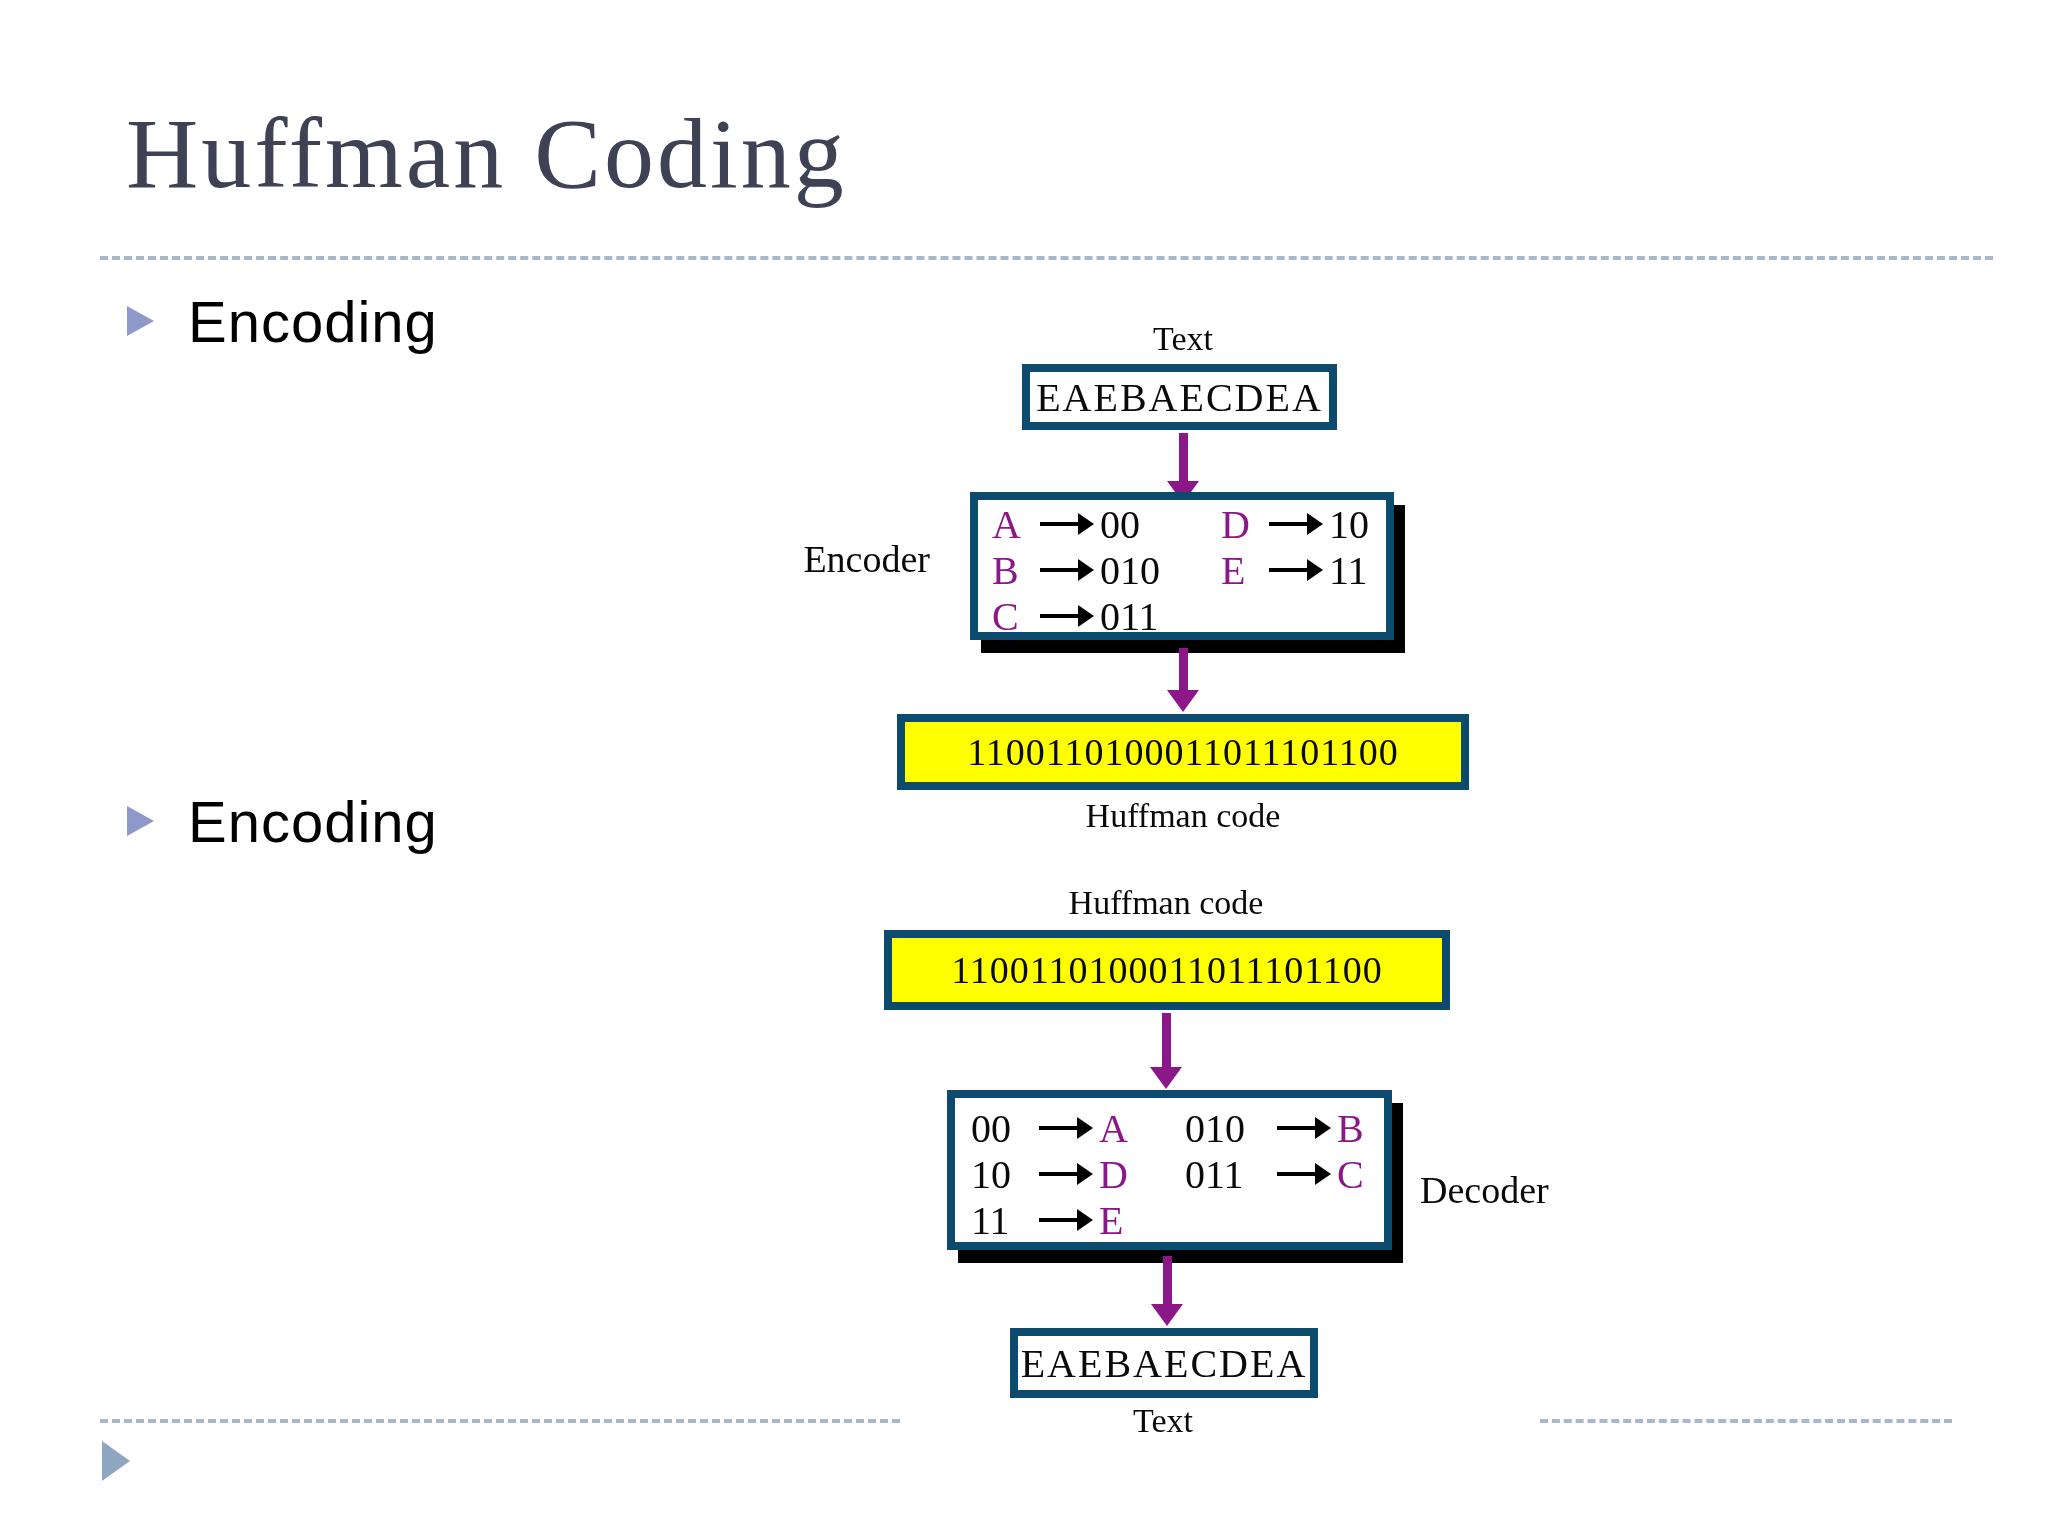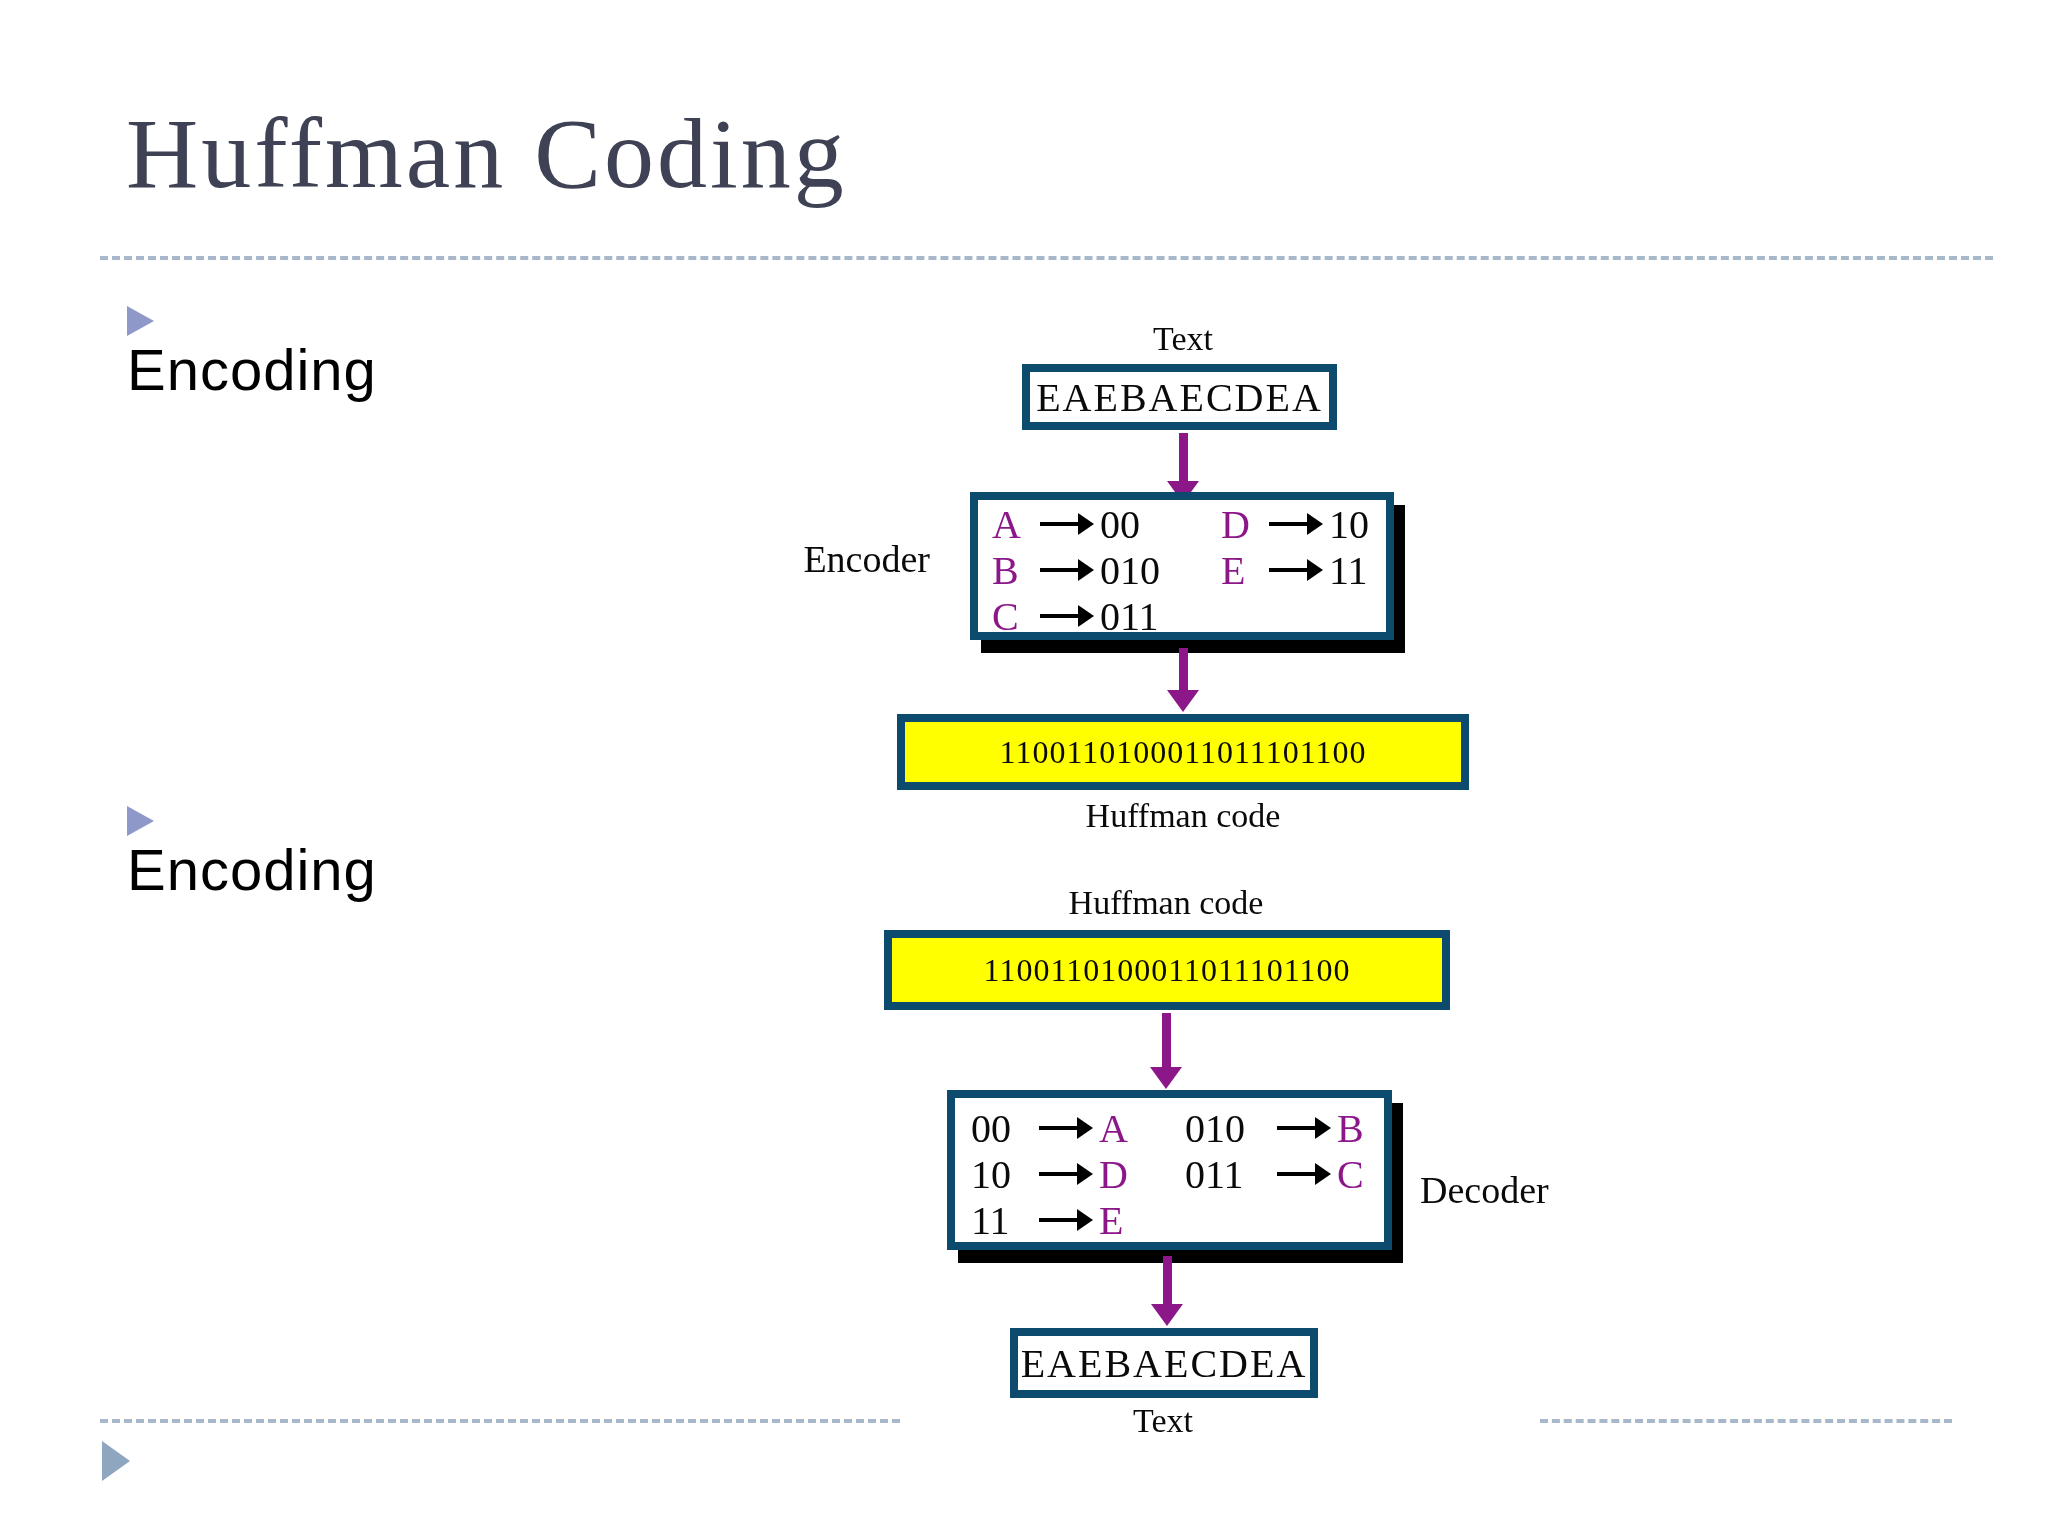--- a/index.html
+++ b/index.html
@@ -10,35 +10,35 @@
   body{width:2048px;height:1536px;background:#FFFFFF;overflow:hidden;position:relative;
        font-family:"Liberation Serif", serif;color:var(--ink);}
   .abs{position:absolute;}
 
   .title{position:absolute;left:126px;top:96px;margin:0;font-weight:normal;
          font-size:100px;letter-spacing:3px;color:var(--title);
          font-family:"Liberation Serif", serif;}
 
   .dash{position:absolute;height:0;border-top:4px dashed var(--dash);}
 
-  .bullet{position:absolute;display:flex;align-items:flex-start;flex-direction:column;}
+  .bullet{position:absolute;display:flex;align-items:flex-start;}
   .tri{width:0;height:0;border-top:15px solid transparent;border-bottom:15px solid transparent;
        border-left:27px solid var(--bullet);margin:18px 34px 0 0;}
   .bullet-label{font-family:"Liberation Sans", sans-serif;font-size:58px;color:#000;
                 letter-spacing:1px;}
 
   .lbl{position:absolute;transform:translateX(-50%);font-size:34px;white-space:nowrap;}
   .proc-label{position:absolute;font-size:38px;white-space:nowrap;}
 
   .wbox{position:absolute;border:8px solid #0c4a6e;background:#fff;
         display:flex;align-items:center;justify-content:center;box-sizing:border-box;}
   .ybox{background:var(--yellow);}
   .sbox{box-shadow:11px 13px 0 0 #000;display:block;}
   .boxtext{font-size:40px;letter-spacing:2px;white-space:nowrap;}
-  .codetext{font-size:32px;letter-spacing:1px;white-space:nowrap;}
+  .codetext{font-size:38px;letter-spacing:1px;white-space:nowrap;}
 
   .varrow{position:absolute;width:32px;display:flex;flex-direction:column;align-items:center;}
   .varrow .bar{width:9px;flex:1;background:var(--purple);}
   .varrow .head{width:0;height:0;border-left:16px solid transparent;
                 border-right:16px solid transparent;border-top:22px solid var(--purple);}
 
   .map-col{position:absolute;}
   .map-row{display:flex;align-items:center;height:46px;font-size:40px;}
   .map-row .from{display:inline-block;}
   .map-row .to{display:inline-block;}

